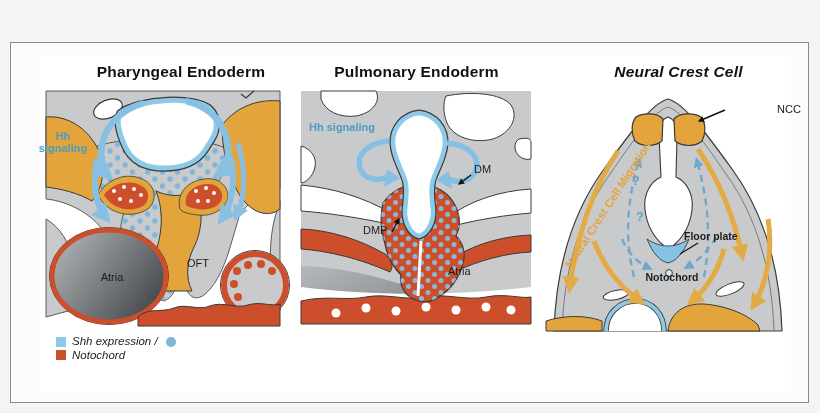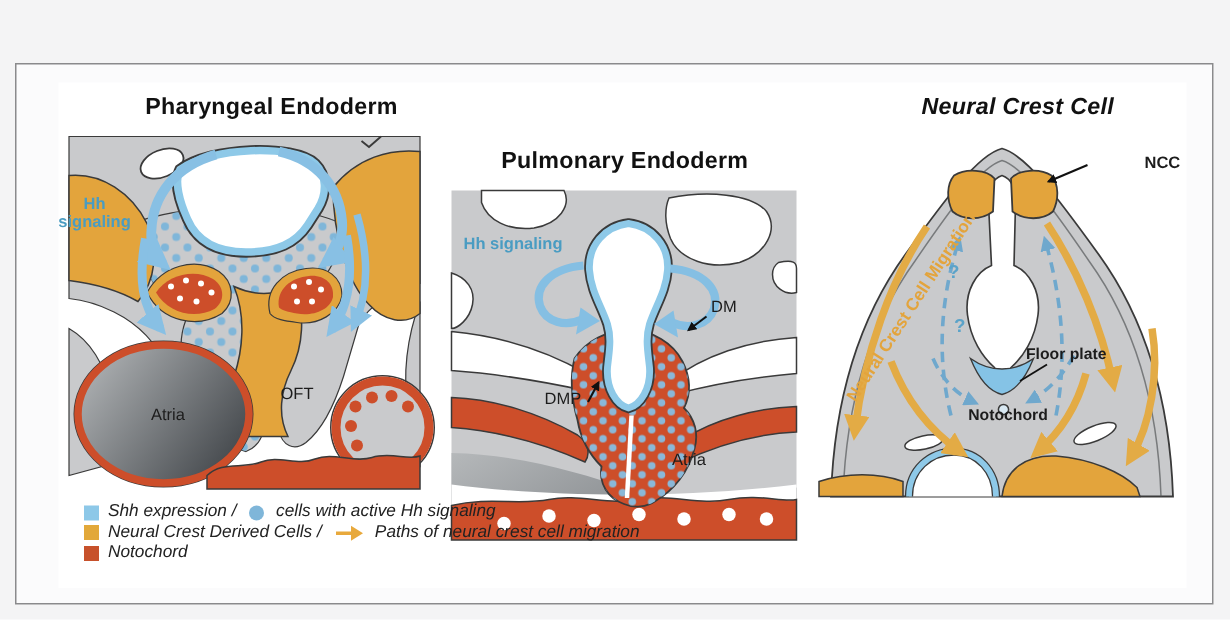--- a/index.html
+++ b/index.html
@@ -114,21 +114,21 @@
           <path d="M140,10 C166,16 180,34 182,56 C183,68 179,78 171,84" stroke-width="6.5" marker-end="url(#mBlue1)"></path>
           <path d="M185,66 C190,94 186,114 175,129" stroke-width="6" marker-end="url(#mBlue1)"></path>
           <path d="M192,52 C200,80 200,105 190,126" stroke-width="5" marker-end="url(#mBlue1)"></path>
         </g>
       </svg>
       <div class="lbl teal center" style="left:-14px;top:67px;width:62px;">Hh signaling</div>
       <div class="lbl center" style="left:38px;top:208px;width:56px;">Atria</div>
       <div class="lbl" style="left:141px;top:194px;width:40px;">OFT</div>
     </div>
 
-    <div class="panel" style="left:290px;width:231px;margin-top:36px;">
+    <div class="panel" style="left:290px;width:231px;">
       <div class="panel-title">Pulmonary Endoderm</div>
       <svg width="230" height="233" viewBox="0 0 230 233" style="overflow:visible">
         <defs>
           <pattern id="p2dots" width="13" height="12" patternUnits="userSpaceOnUse">
             <circle cx="3.5" cy="3.5" r="2.5" fill="#8ab8d8"></circle>
             <circle cx="10" cy="9.5" r="2.5" fill="#8ab8d8"></circle>
           </pattern>
           <linearGradient id="g2" x1="0" y1="0" x2="1" y2="0.45">
             <stop offset="0" stop-color="#b5b8ba"></stop>
               <stop offset="1" stop-color="#787c80"></stop>
@@ -215,43 +215,33 @@
         </g>
         <g fill="none" stroke="#6fa8cd" stroke-width="2.4" stroke-dasharray="7 5">
           <path d="M88,186 C79,150 80,112 93,70" marker-end="url(#mBlu3)"></path>
           <path d="M158,186 C165,150 163,112 151,70" marker-end="url(#mBlu3)"></path>
           <path d="M76,148 C82,162 92,172 103,177" marker-end="url(#mBlu3)"></path>
           <path d="M170,146 C162,160 152,170 141,176" marker-end="url(#mBlu3)"></path>
         </g>
         <line x1="179" y1="19" x2="153" y2="30" stroke="#111" stroke-width="1.4" marker-end="url(#mBlack3)"></line>
         <line x1="152" y1="152" x2="134" y2="163" stroke="#111" stroke-width="1.2"></line>
       </svg>
-      <div class="lbl" style="left:181px;top:40px;font-weight:bold;padding-left:36px;">NCC</div>
+      <div class="lbl" style="left:195px;top:40px;font-weight:normal;padding-left:36px;">NCC</div>
       <div class="lbl small" style="left:138px;top:167px;white-space:nowrap;">Floor plate</div>
       <div class="lbl small center" style="left:96px;top:208px;width:60px;">Notochord</div>
       <div class="lbl q" style="left:86px;top:112px;">?</div>
       <div class="lbl q" style="left:90px;top:148px;">?</div>
       <div class="lbl migration" style="left:-28px;top:136px;width:180px;">Neural Crest Cell Migration</div>
     </div>
 
     <div class="legend">
       <div class="legend-row">
         <span class="swatch" style="background: rgb(141, 200, 232);"></span>
         <span class="legend-text">Shh expression / </span>
         <span class="dot-glyph" style="background: rgb(127, 182, 217);"></span>
-        <span class="legend-text"> cells with active Hh signaling</span>
-      </div>
-      <div class="legend-row">
-        <span class="swatch" style="background: rgb(226, 168, 58);"></span>
-        <span class="legend-text">Neural Crest Derived Cells / </span>
-        <svg class="arrow-glyph" width="19" height="11" viewBox="0 0 19 11">
-          <line x1="1" y1="5.5" x2="12" y2="5.5" stroke="#e8a93c" stroke-width="2.4"></line>
-          <polygon points="11,0.5 19,5.5 11,10.5" fill="#e8a93c"></polygon>
-        </svg>
-        <span class="legend-text"> Paths of neural crest cell migration</span>
       </div>
       <div class="legend-row">
         <span class="swatch" style="background: rgb(199, 81, 43);"></span>
         <span class="legend-text">Notochord</span>
       </div>
     </div>
   </div>
 </div>
 
 </body></html>

